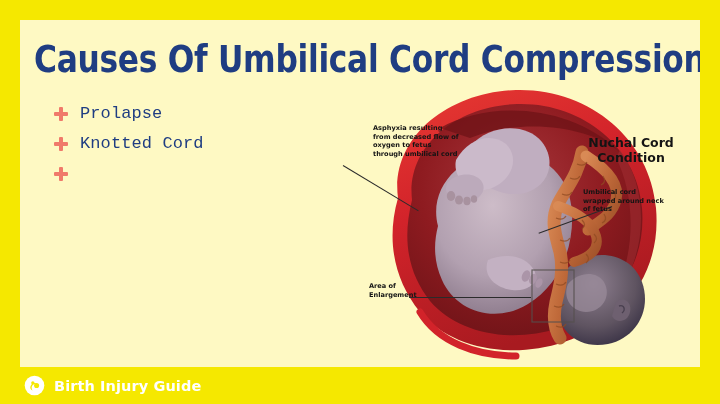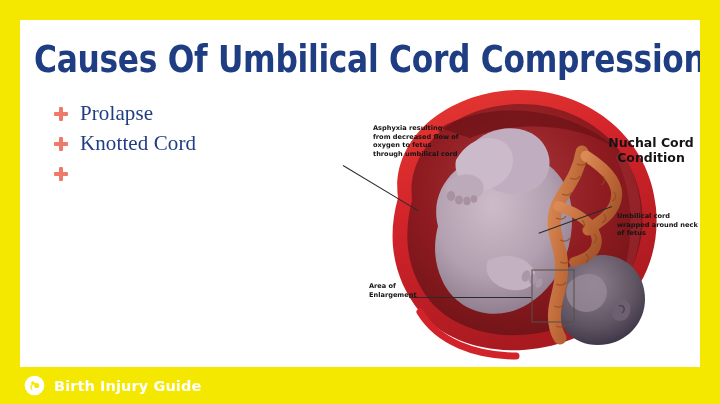--- a/index.html
+++ b/index.html
@@ -12,21 +12,21 @@
   .frame{
     position:absolute;
     left:0;top:0;
     width:720px;height:404px;
     background:#F5E800;
   }
   .card{
     position:absolute;
     left:20px;top:20px;
     width:680px;height:347px;
-    background:#ffffff;
+    background:#fef9c3;
     overflow:hidden;
   }
   
   .title{
     position:absolute;
     left:14px;top:20px;
     width:660px;
     font-size:37px;
     line-height:40px;
     font-weight:bold;
@@ -57,23 +57,23 @@
   }
   .cross:before,.cross:after{
     content:"";
     position:absolute;
     background:#F07A6A;
     border-radius:1px;
   }
   .cross:before{left:4.6px;top:0;width:4.8px;height:14px;}
   .cross:after{left:0;top:4.6px;width:14px;height:4.8px;}
   .bullet-label{
-    font-size:21px;
+    font-size:17px;
     color:#1F3D82;
-    font-family:Liberation Serif, serif;
+    font-family:Liberation Mono, monospace;
     white-space:nowrap;
     letter-spacing:0.1px;
   }
   
   .illus{
     position:absolute;
     left:300px;top:60px;
     width:380px;height:287px;
   }
   .illus svg{display:block;}
@@ -84,32 +84,31 @@
     font-weight:bold;
   }
   .ann-asphyxia{
     left:325px;top:104px;
     width:86px;
     font-size:6.6px;
     line-height:8.7px;
     margin-left:28px;
   }
   .ann-nuchal-head{
-    left:575px;top:115px;
+    left:555px;top:115px;
     width:112px;
     font-size:12.5px;
     line-height:15px;
     text-align:center;
   }
   .ann-wrapped{
-    left:597px;top:168px;
+    left:563px;top:168px;
     width:86px;
     font-size:6.6px;
     line-height:8.7px;
-    margin-top:24px;
   }
   .ann-area{
     left:349px;top:262px;
     width:70px;
     font-size:6.6px;
     line-height:8.7px;
   }
   .leader{position:absolute;background:#2b2b2b;}
   
   .footer{

